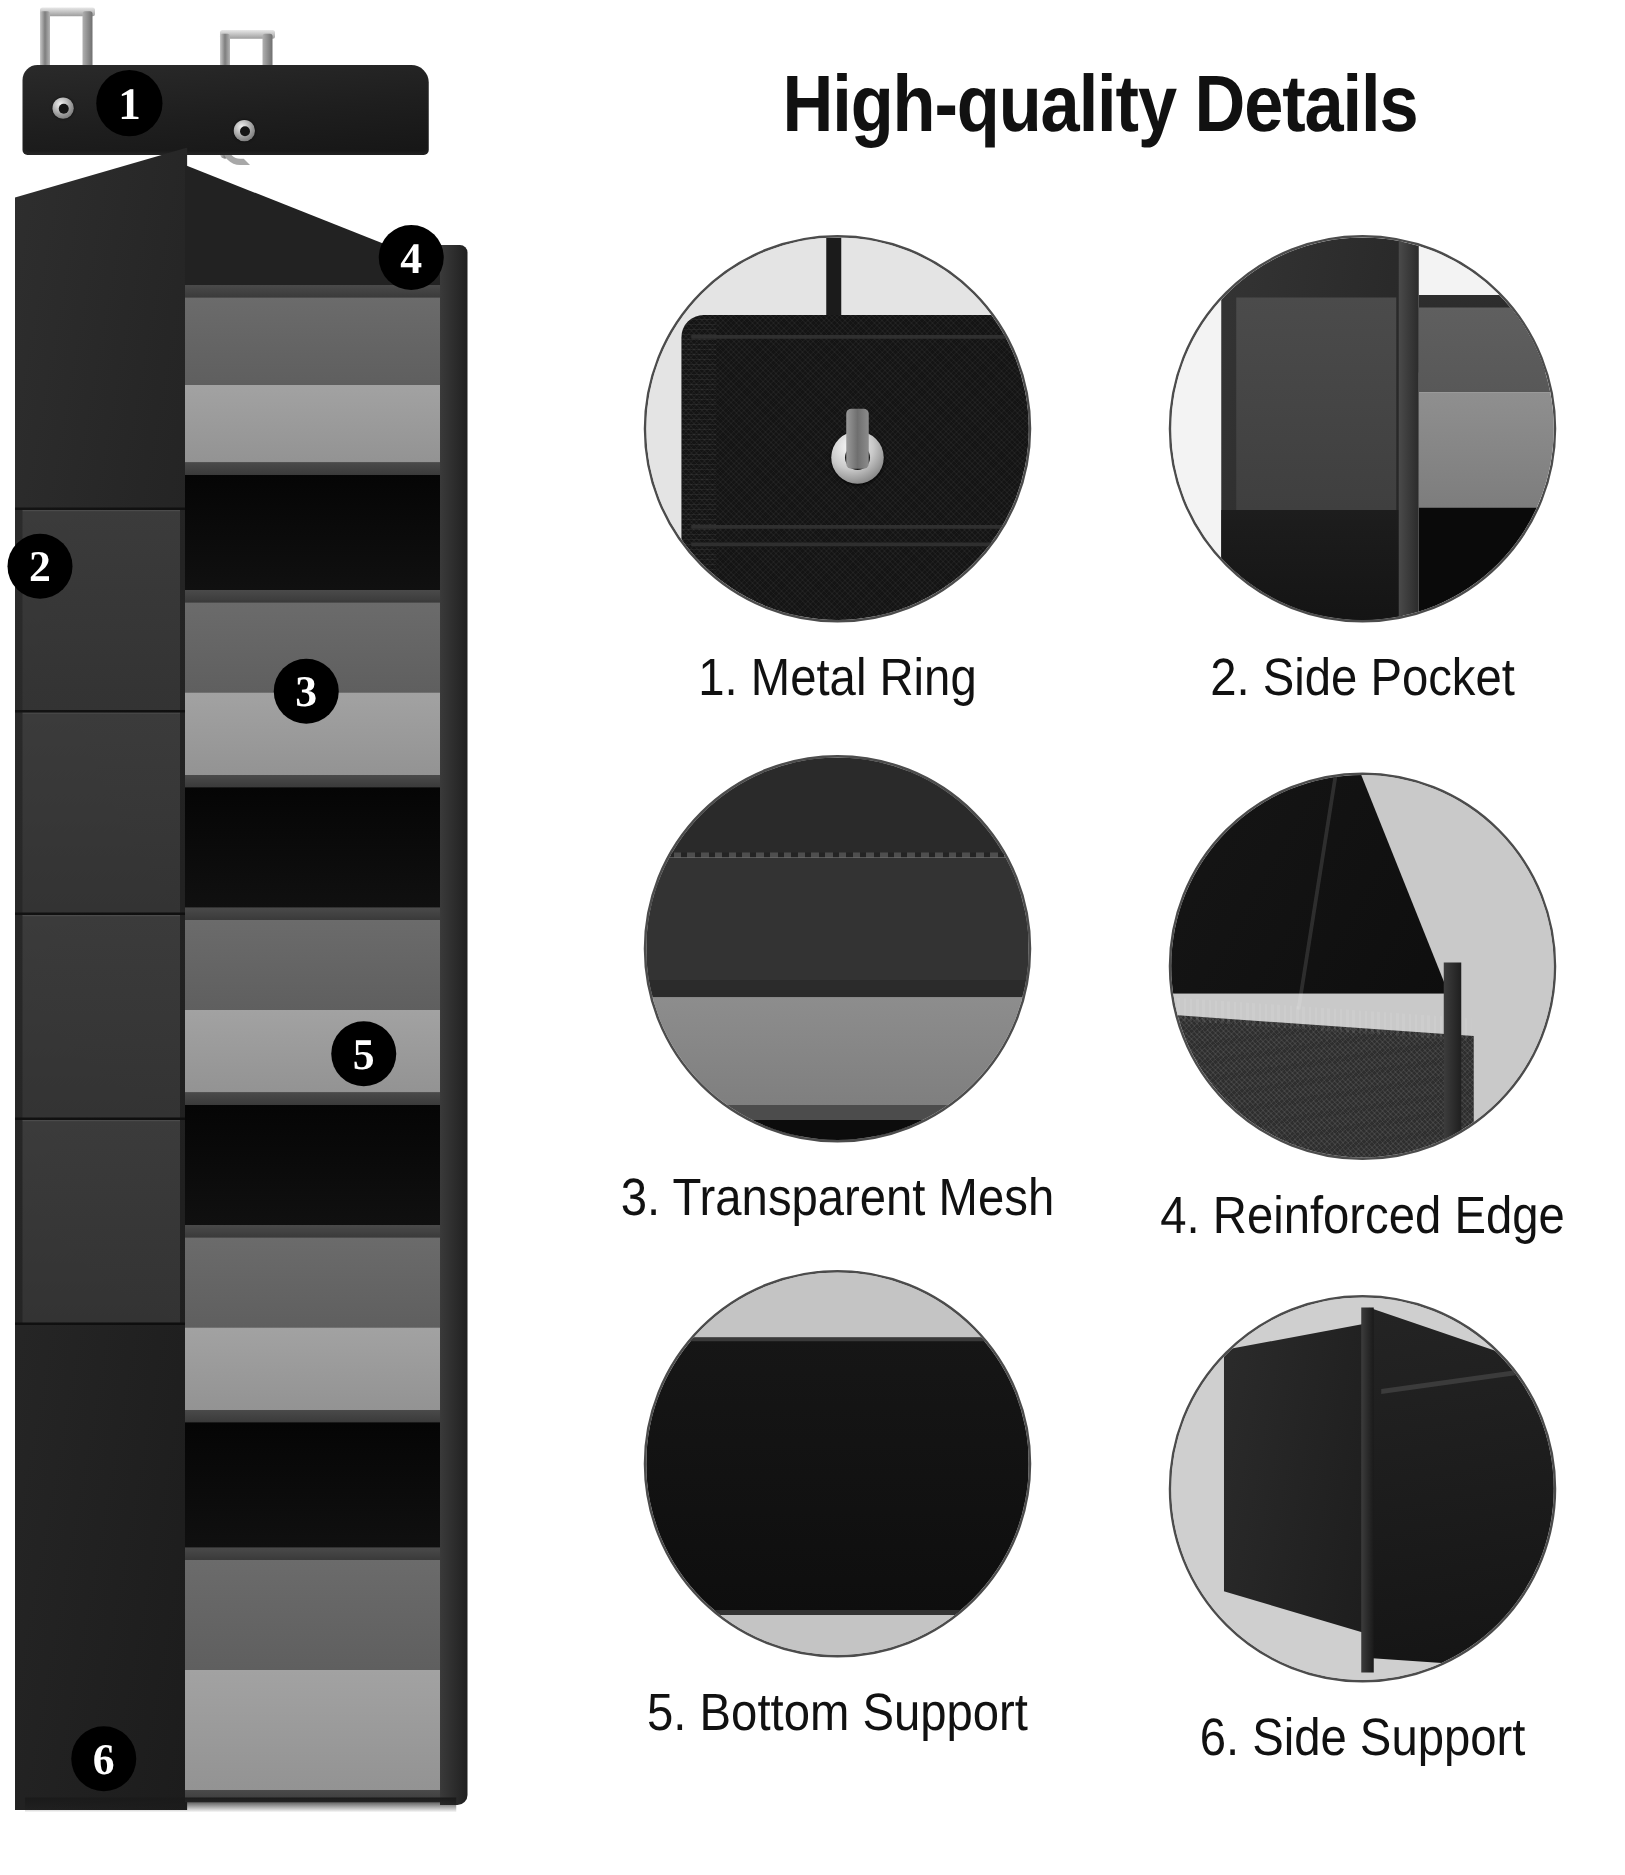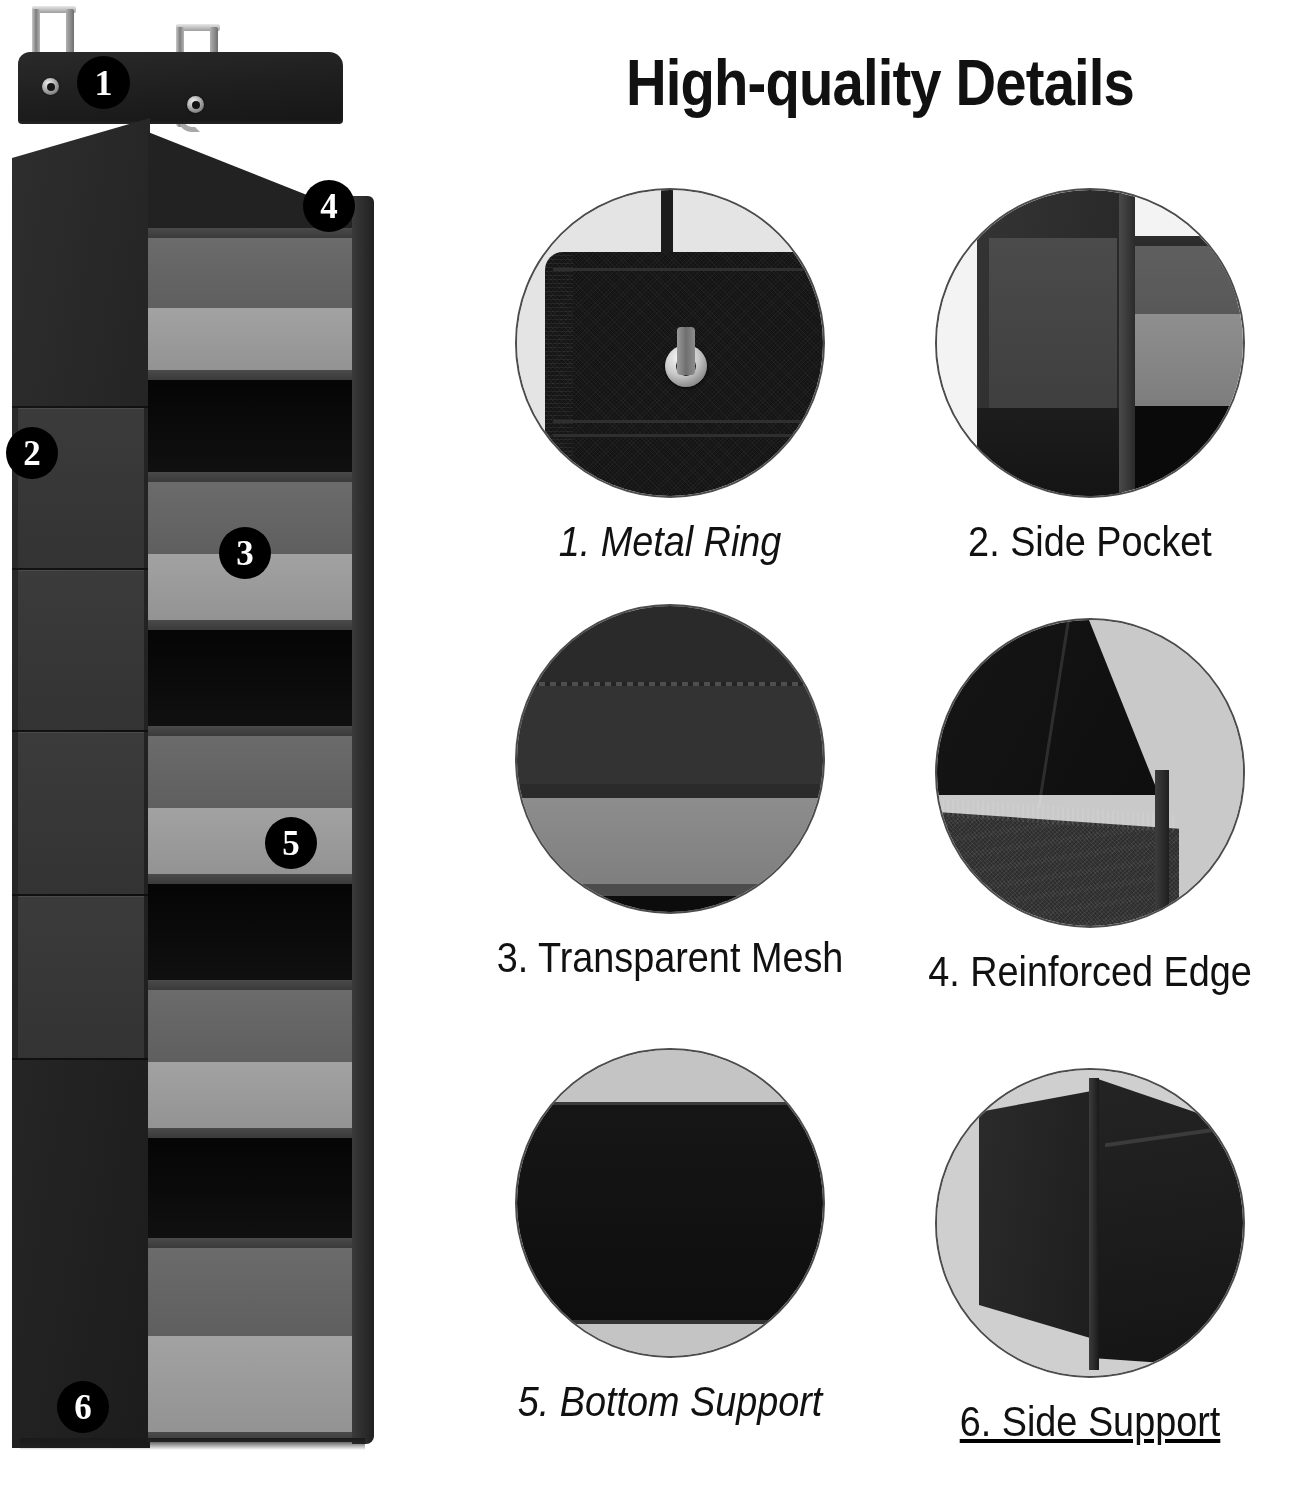--- a/index.html
+++ b/index.html
@@ -246,21 +246,21 @@
     <div class="badge" style="left:265px; top:817px; width:52px; height:52px; font-size:35px;">5</div>
     <div class="badge" style="left:57px;  top:1381px; width:52px; height:52px; font-size:35px;">6</div>
   </div>
 
   <div id="details-panel">
 
     <div id="main-title">High-quality Details</div>
 
     <div class="detail-grid">
 
-      <div class="detail-cell" style="left:0; top:0;font-style:italic;">
+      <div class="detail-cell" style="left:0; top:0;">
         <div class="circle-wrap">
           <div class="circle">
             <div class="c1-bg"></div>
             <div class="c1-strip"></div>
             <div class="c1-fabric"></div>
             <div class="c1-bind"></div>
             <div class="c1-seam" style="top:78px;"></div>
             <div class="c1-seam" style="top:230px;"></div>
             <div class="c1-seam" style="top:244px;"></div>
             <div class="c1-ring"></div>
@@ -309,33 +309,33 @@
             <div class="c4-panel"></div>
             <div class="c4-fold"></div>
             <div class="c4-mesh"></div>
             <div class="c4-bind"></div>
             <div class="c4-vert"></div>
           </div>
         </div>
         <div class="cap">4. Reinforced Edge</div>
       </div>
 
-      <div class="detail-cell" style="left:0; top:860px;font-style:italic;">
+      <div class="detail-cell" style="left:0; top:828px;">
         <div class="circle-wrap">
           <div class="circle">
             <div class="c5-bg"></div>
             <div class="c5-board"></div>
             <div class="c5-top-seam"></div>
             <div class="c5-bot-seam"></div>
           </div>
         </div>
         <div class="cap">5. Bottom Support</div>
       </div>
 
-      <div class="detail-cell" style="left:420px; top:880px;text-decoration:underline;">
+      <div class="detail-cell" style="left:420px; top:848px;">
         <div class="circle-wrap">
           <div class="circle">
             <div class="c6-bg"></div>
             <div class="c6-side"></div>
             <div class="c6-front"></div>
             <div class="c6-edge"></div>
             <div class="c6-inseam"></div>
           </div>
         </div>
         <div class="cap">6. Side Support</div>

